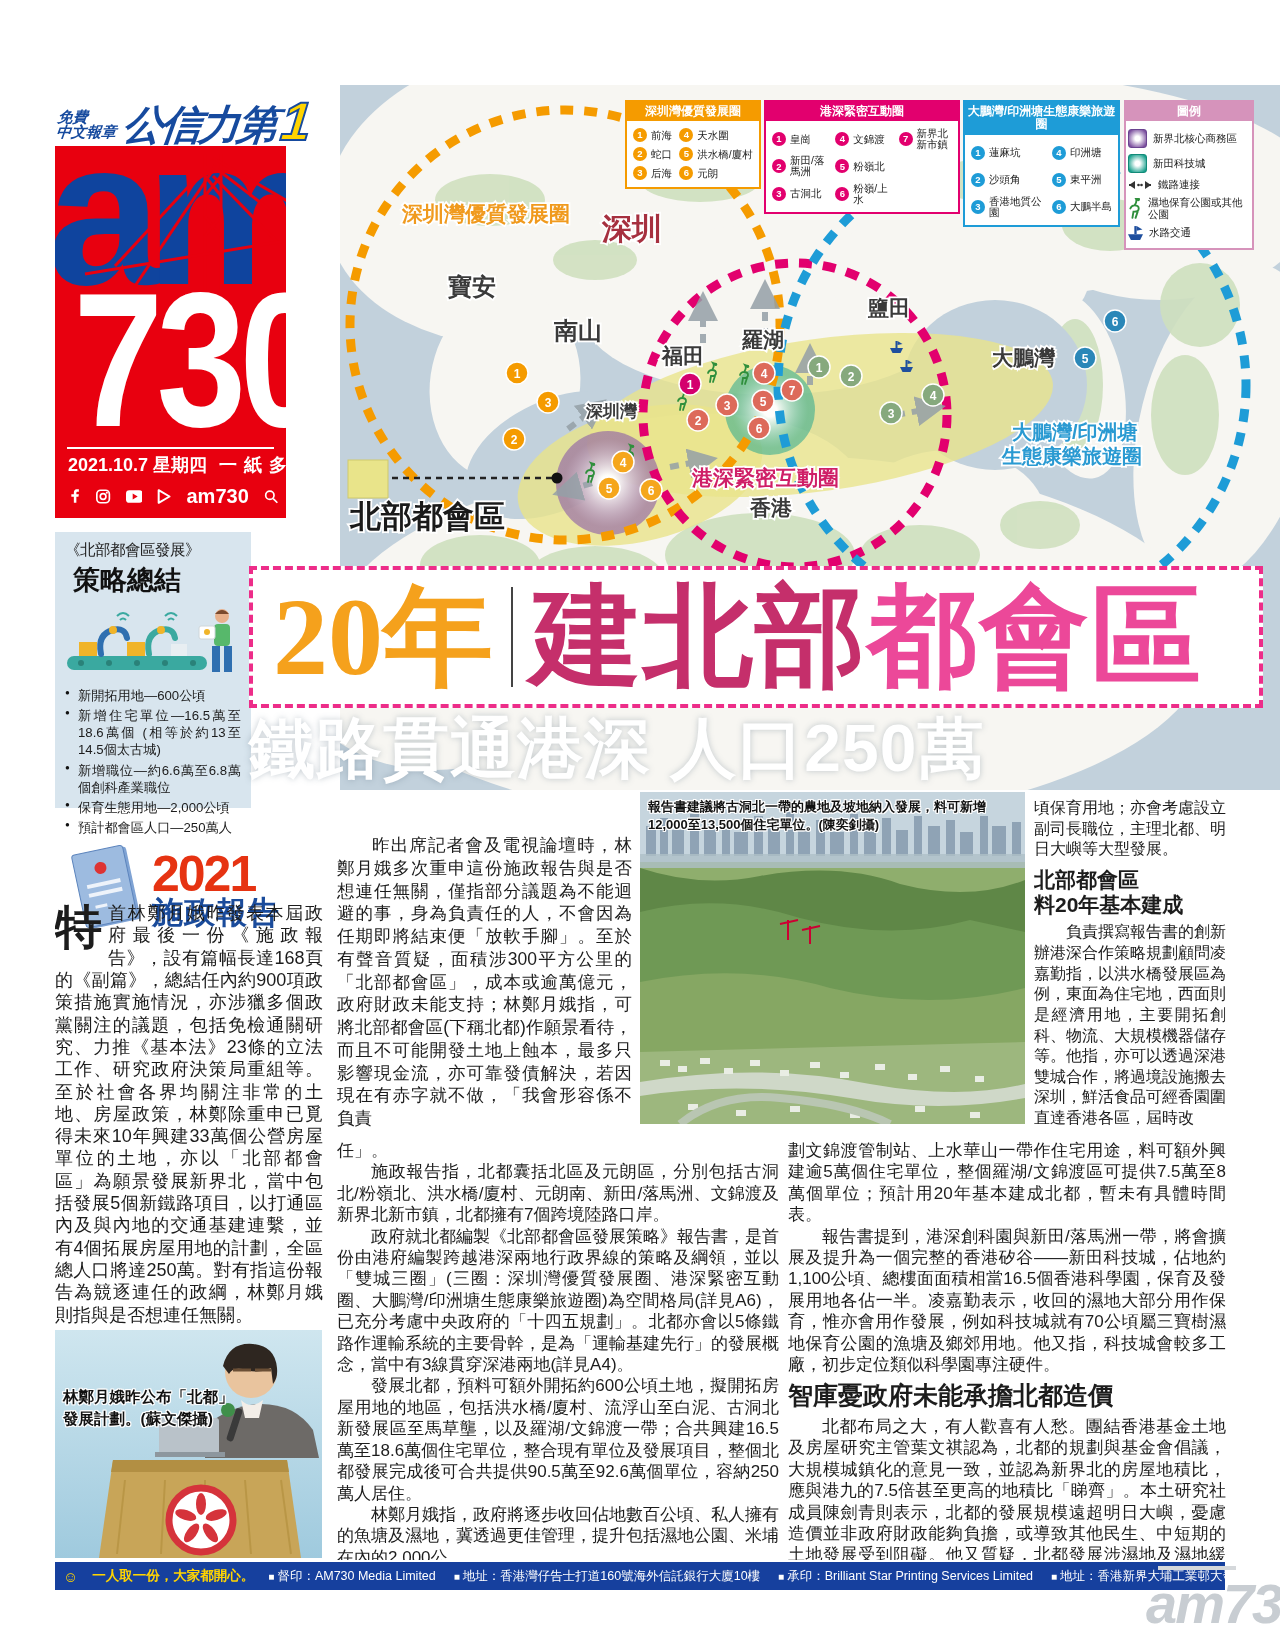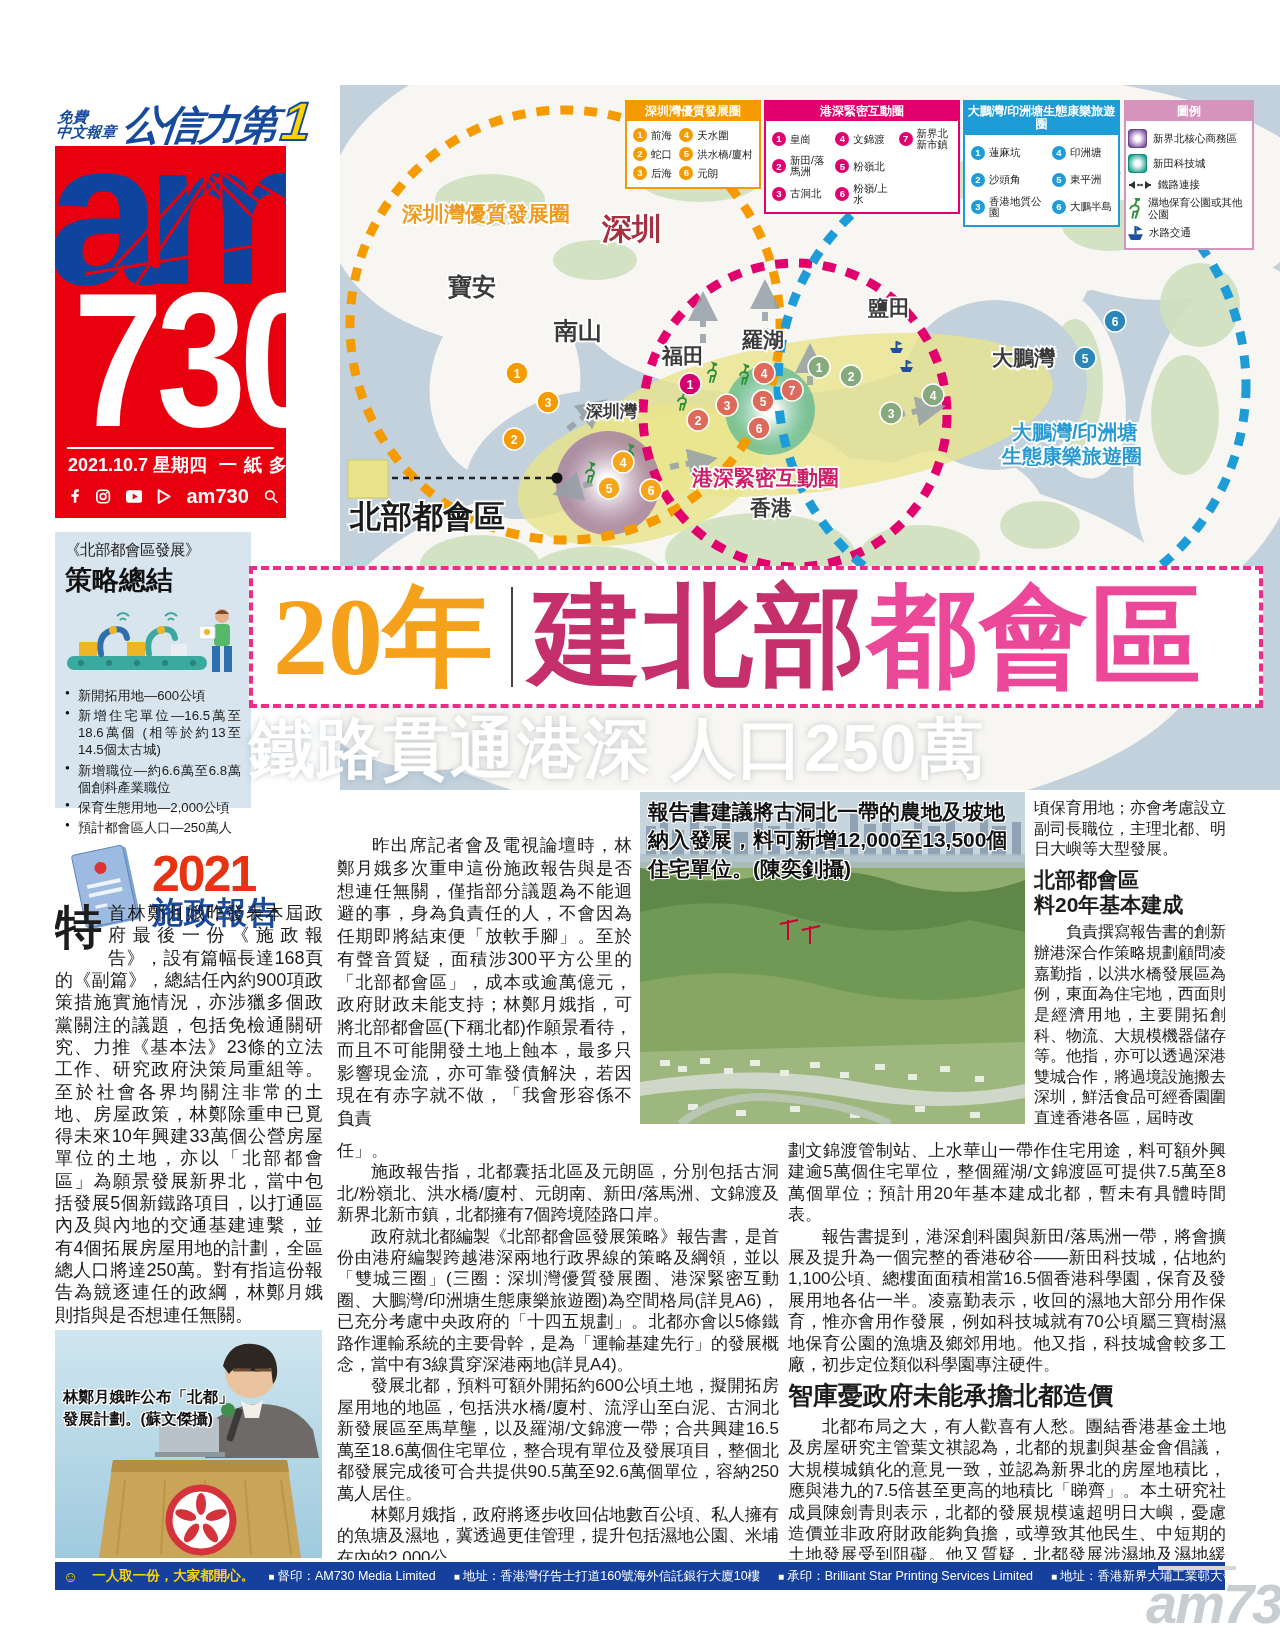--- a/index.html
+++ b/index.html
@@ -51,21 +51,21 @@
   .hdiv{width:2px;height:100px;background:#444;}
   .h1bc{font-size:110px;font-weight:900;line-height:1;font-family:"Liberation Serif",serif;letter-spacing:2px;white-space:nowrap;}
   .h1b{color:#c52f6b;}
   .h1c{color:#ec4899;margin-top:20px;}
   .hsub{left:249px;top:712px;width:1018px;color:#fff;font-size:66px;font-weight:900;letter-spacing:1px;
         line-height:1.1;white-space:nowrap;z-index:6;text-shadow:0 0 6px rgba(90,110,125,.35);}
 
   
   .sidebar{left:55px;top:532px;width:196px;height:276px;background:#d8e5ee;box-sizing:border-box;padding:8px 10px;}
   .sb1{font-size:15.5px;color:#222;letter-spacing:-.5px;}
-  .sb2{font-size:27px;font-weight:900;color:#111;margin-top:1px;}
+  .sb2{font-size:27px;font-weight:900;color:#111;margin-top:1px;margin-left:8px;}
   .sb-ill{margin:2px 0 3px;}
   .sidebar ul{margin:0;padding:0;list-style:none;font-size:13.2px;line-height:1.3;text-align:justify;}
   .sidebar li{position:relative;padding-left:13px;margin-bottom:3px;}
   .sidebar li::before{content:"●";position:absolute;left:0;top:1px;font-size:8px;color:#111;}
 
   
   .palogo{left:70px;top:840px;width:252px;height:98px;display:flex;align-items:center;gap:8px;}
   .patext{line-height:.95;}
   .pa-year{color:#e63312;font-size:50px;font-weight:900;letter-spacing:-2px;}
   .pa-name{color:#1a4b9b;font-size:31px;font-weight:900;letter-spacing:1px;}
@@ -80,21 +80,21 @@
   .c-right{left:1034px;top:798px;width:192px;height:342px;font-size:16px;line-height:1.29;}
   .h3r{font-size:21px;font-weight:900;line-height:1.18;margin:8px 0 5px;text-align:left;text-indent:0;}
   .c-midwide{left:337px;top:1140px;width:442px;height:420px;font-size:17px;line-height:1.26;}
   .c-rightwide{left:788px;top:1140px;width:438px;height:420px;font-size:17px;line-height:1.26;}
   .h2a{font-size:25px;font-weight:900;margin:7px 0 6px;text-align:left;text-indent:0;line-height:1.1;}
 
   
   .aerial{left:640px;top:792px;width:385px;height:332px;overflow:hidden;}
   .capt{position:absolute;font-weight:bold;color:#111;
         text-shadow:1px 0 #fff,-1px 0 #fff,0 1px #fff,0 -1px #fff,1px 1px #fff,-1px -1px #fff,1px -1px #fff,-1px 1px #fff;}
-  .aerial .capt{top:6px;left:8px;right:6px;font-size:21px;line-height:1.35;}
+  .aerial .capt{top:6px;left:8px;right:6px;font-size:13px;line-height:1.35;}
   .lamphoto{left:55px;top:1330px;width:267px;height:228px;overflow:hidden;}
   .lamphoto .capt{top:56px;left:8px;font-size:15.5px;line-height:1.4;}
 
   
   .footer{left:55px;top:1562px;width:1170px;height:28px;background:#16409e;color:#fff;display:flex;
           align-items:center;gap:14px;padding:0 8px;box-sizing:border-box;font-size:12.5px;white-space:nowrap;overflow:hidden;}
   .f-smile{color:#ffd400;font-size:15px;}
   .f-left{color:#ffd400;font-weight:bold;font-size:13.5px;}
   .f-item .sq{font-size:10px;margin-right:3px;}
   .watermark{left:1146px;top:1576px;font-size:56px;font-weight:900;font-style:italic;color:#c8cdd2;

